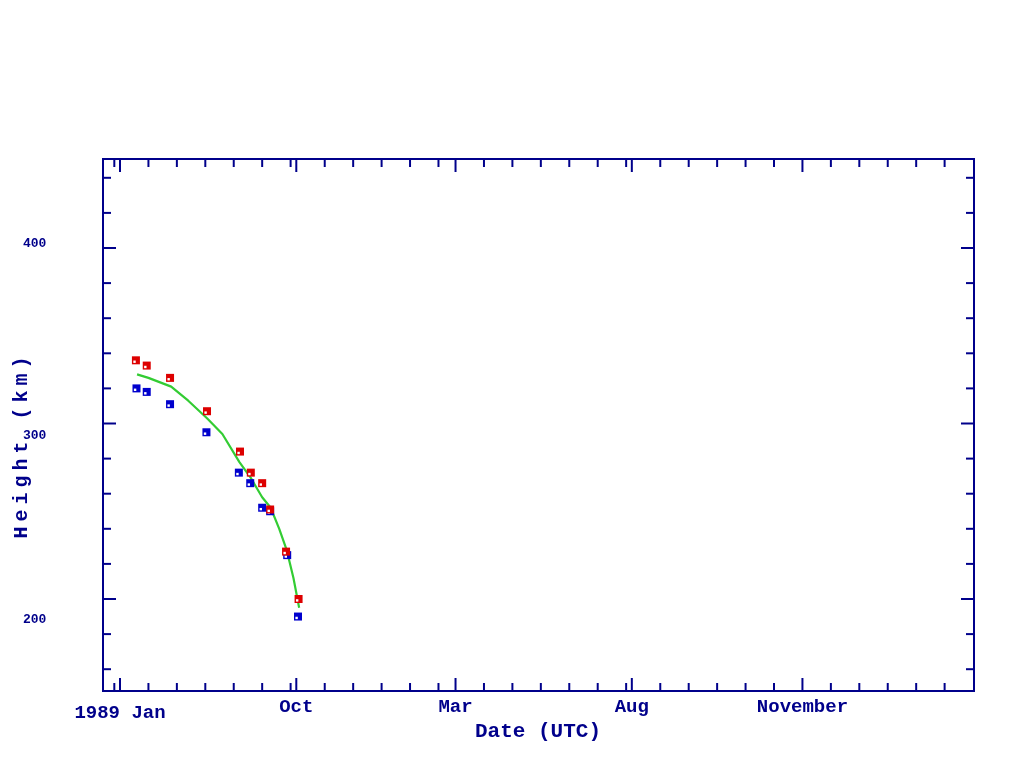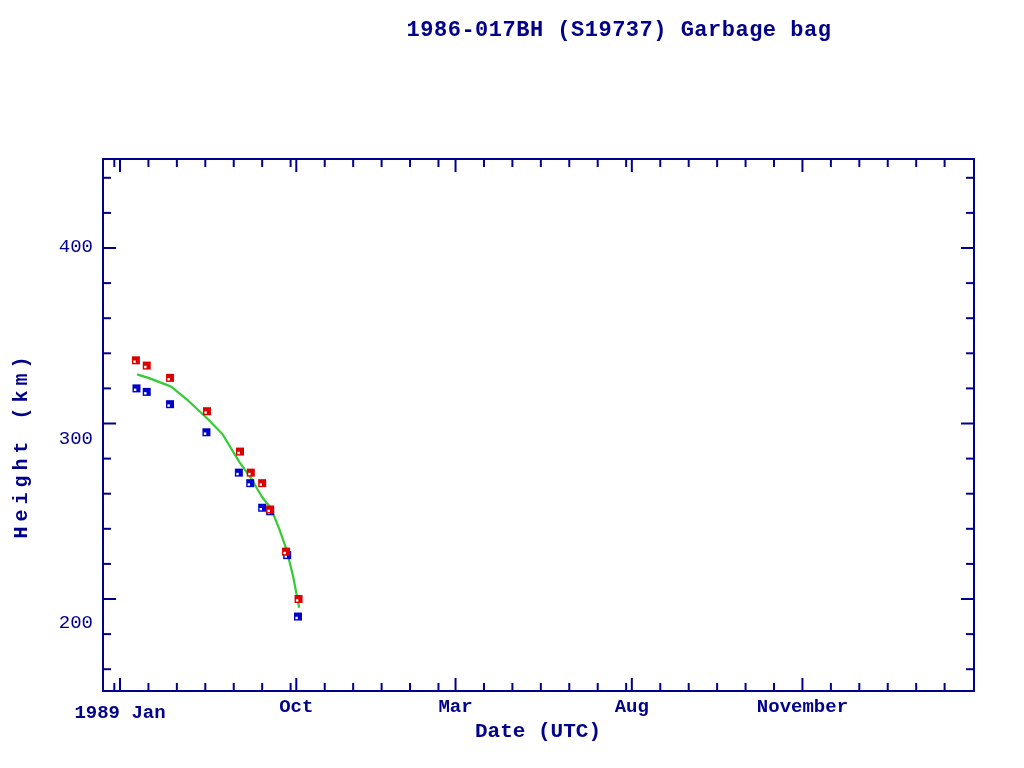--- a/index.html
+++ b/index.html
@@ -19,29 +19,28 @@
   }
   #y-axis-title{
     top:445px;left:21px;transform:translate(-50%,-50%) rotate(-90deg);
     font-size:20px;font-weight:bold;letter-spacing:5px;white-space:nowrap;
   }
   .x-month-label{
     transform:translateX(-50%);top:696px;
     font-size:19px;font-weight:bold;white-space:nowrap;
   }
   .y-tick-label{
-    width:70px;text-align:right;font-size:19px;font-weight:normal;
+    width:70px;text-align:left;font-size:13px;font-weight:bold;
   }
   svg{position:absolute;top:0;left:0;}
 </style>
 </head>
 <body>
 
 <div id="screen">
-  <div id="chart-title" class="abs">1986-017BH (S19737) Garbage bag</div>
 
   <svg id="plot-svg" width="1024" height="768">
       <rect x="103" y="159" width="871" height="532" fill="none" stroke="#00008B" stroke-width="2"></rect>
       <line x1="120" y1="690" x2="120" y2="678" stroke="#00008B" stroke-width="2"></line>
       <line x1="120" y1="160" x2="120" y2="172" stroke="#00008B" stroke-width="2"></line>
       <line x1="296.297" y1="690" x2="296.297" y2="678" stroke="#00008B" stroke-width="2"></line>
       <line x1="296.297" y1="160" x2="296.297" y2="172" stroke="#00008B" stroke-width="2"></line>
       <line x1="455.533" y1="690" x2="455.533" y2="678" stroke="#00008B" stroke-width="2"></line>
       <line x1="455.533" y1="160" x2="455.533" y2="172" stroke="#00008B" stroke-width="2"></line>
       <line x1="631.83" y1="690" x2="631.83" y2="678" stroke="#00008B" stroke-width="2"></line>

